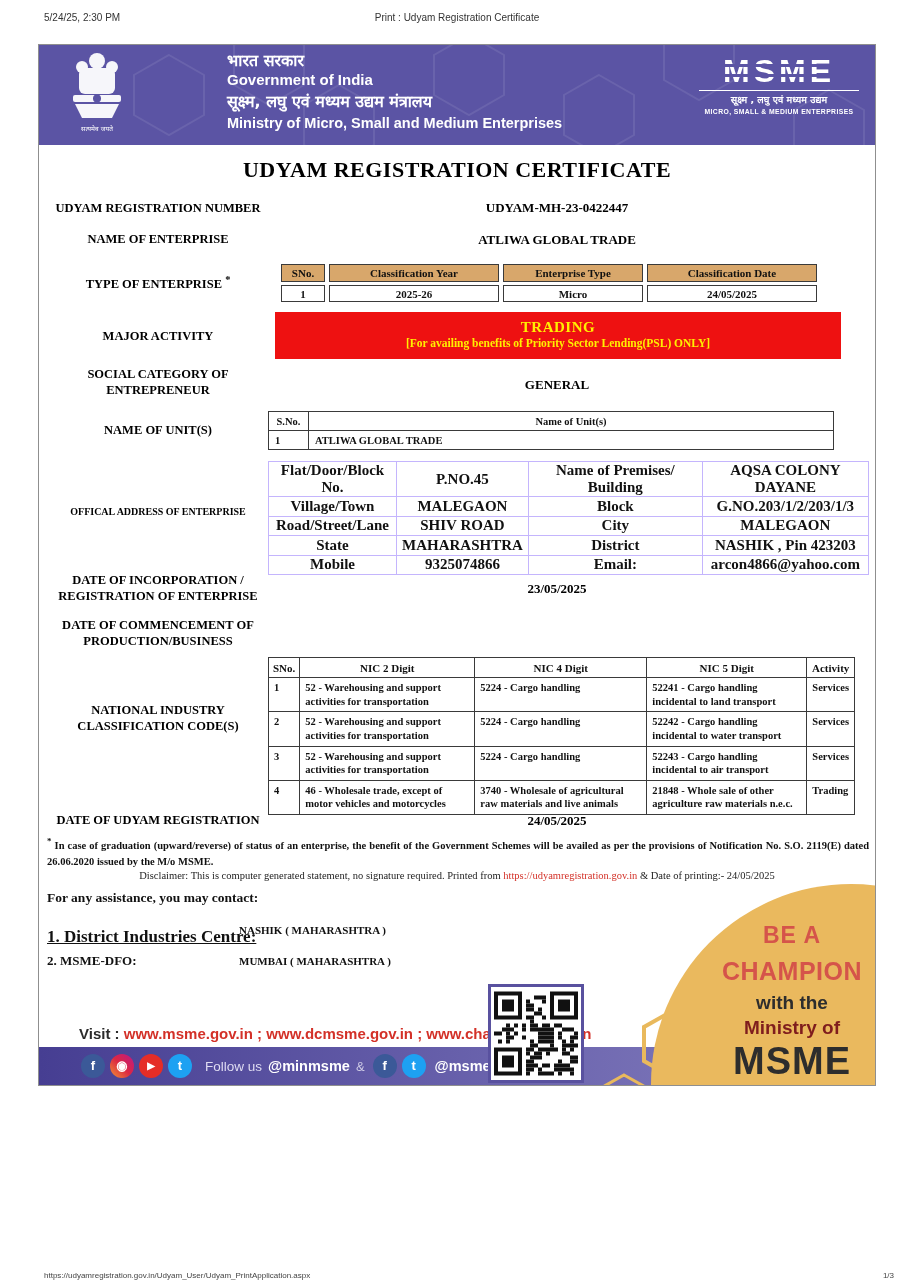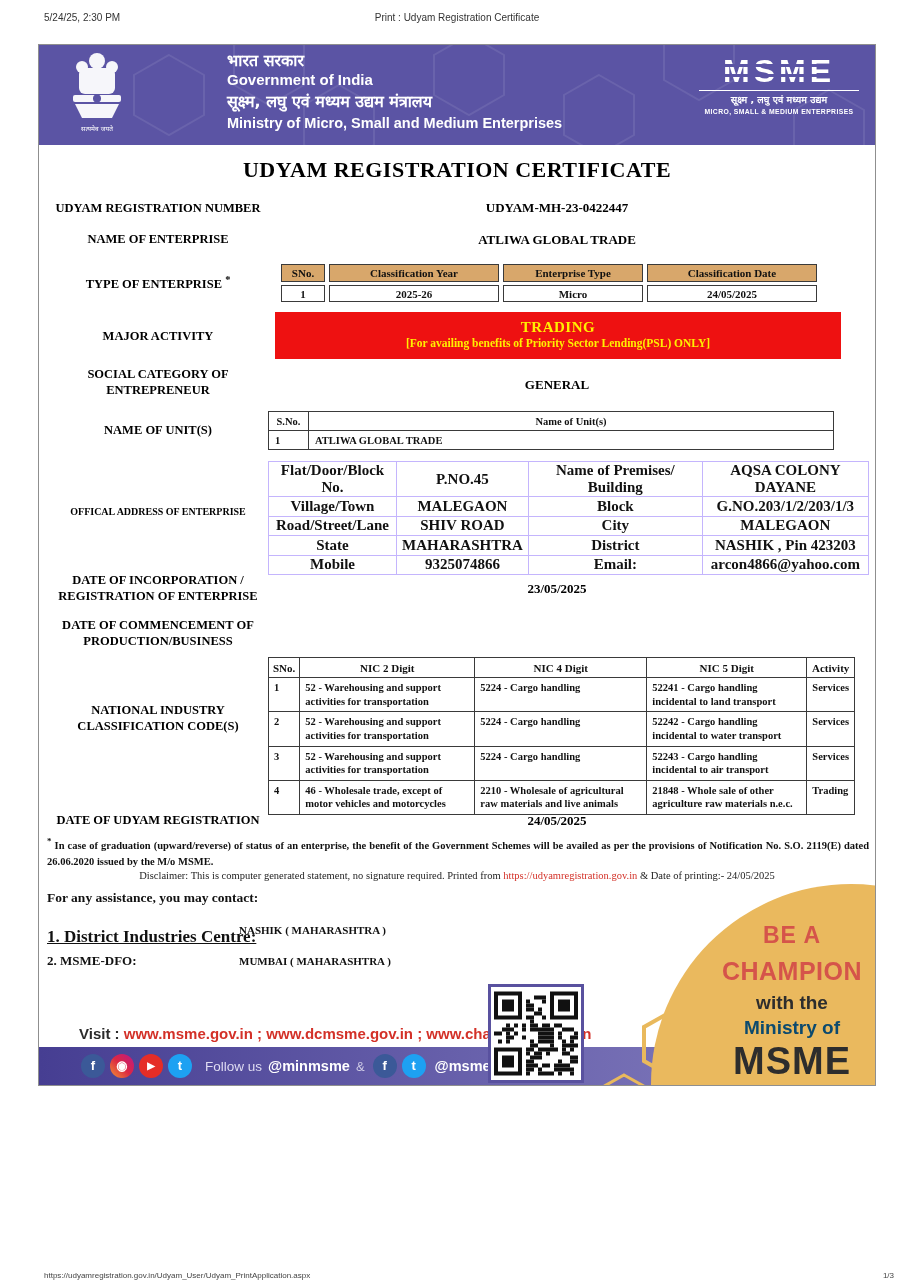--- a/index.html
+++ b/index.html
@@ -92,21 +92,21 @@
   .follow-handle { color:#fff; font-weight:700; font-size:14.5px; margin-right:6px; }
   .follow-amp { color:#cfcce6; font-size:13px; margin-right:8px; }
 
   .champion-circle { position:absolute; left:612px; top:839px; width:400px; height:400px; border-radius:50%;
                      background:#eab95e; z-index:3; }
   .champ-text { position:absolute; left:56px; top:38px; width:170px; text-align:center;
                 font-family:"Liberation Sans","DejaVu Sans",sans-serif; }
   .champ-l1 { color:#d5544a; font-weight:800; font-size:23px; letter-spacing:1px; }
   .champ-l2 { color:#d5544a; font-weight:800; font-size:25px; letter-spacing:.5px; margin-top:8px; }
   .champ-l3 { color:#2d2d2d; font-weight:700; font-size:19px; margin-top:6px; }
-  .champ-l4 { color:#0c4a6e; font-weight:700; font-size:19px; margin-top:3px; }
+  .champ-l4 { color:#7f1d1d; font-weight:700; font-size:19px; margin-top:3px; }
   .champ-l5 { color:#2d2d2d; font-weight:800; font-size:38px; margin-top:1px; letter-spacing:1px; }
   .gold-hexes { position:absolute; left:540px; top:920px; z-index:2; }
 
   .visit-line { position:absolute; left:40px; top:980px; font:700 15px "Liberation Sans","DejaVu Sans",sans-serif; color:#2b2b2b; }
   .visit-line .vlink { color:#d33128; }
   .visit-line .vsep { color:#d33128; }
 
   .qr-box { position:absolute; left:449px; top:939px; width:96px; height:99px; background:#fff;
             border:3px solid #59519f; z-index:4; padding:3px; }
 </style>
@@ -289,21 +289,21 @@
       <tr>
         <td>3</td>
         <td>52 - Warehousing and support activities for transportation</td>
         <td>5224 - Cargo handling</td>
         <td>52243 - Cargo handling incidental to air transport</td>
         <td>Services</td>
       </tr>
       <tr>
         <td>4</td>
         <td>46 - Wholesale trade, except of motor vehicles and motorcycles</td>
-        <td>2210 - Wholesale of agricultural raw materials and live animals</td>
+        <td>3740 - Wholesale of agricultural raw materials and live animals</td>
         <td>21848 - Whole sale of other agriculture raw materials n.e.c.</td>
         <td>Trading</td>
       </tr>
     </tbody>
       </table>
 
     <div class="flabel" style="top:768px;">DATE OF UDYAM REGISTRATION</div>
     <div class="fvalue" style="top:768px;">24/05/2025</div>
 
     <div class="footnote">

